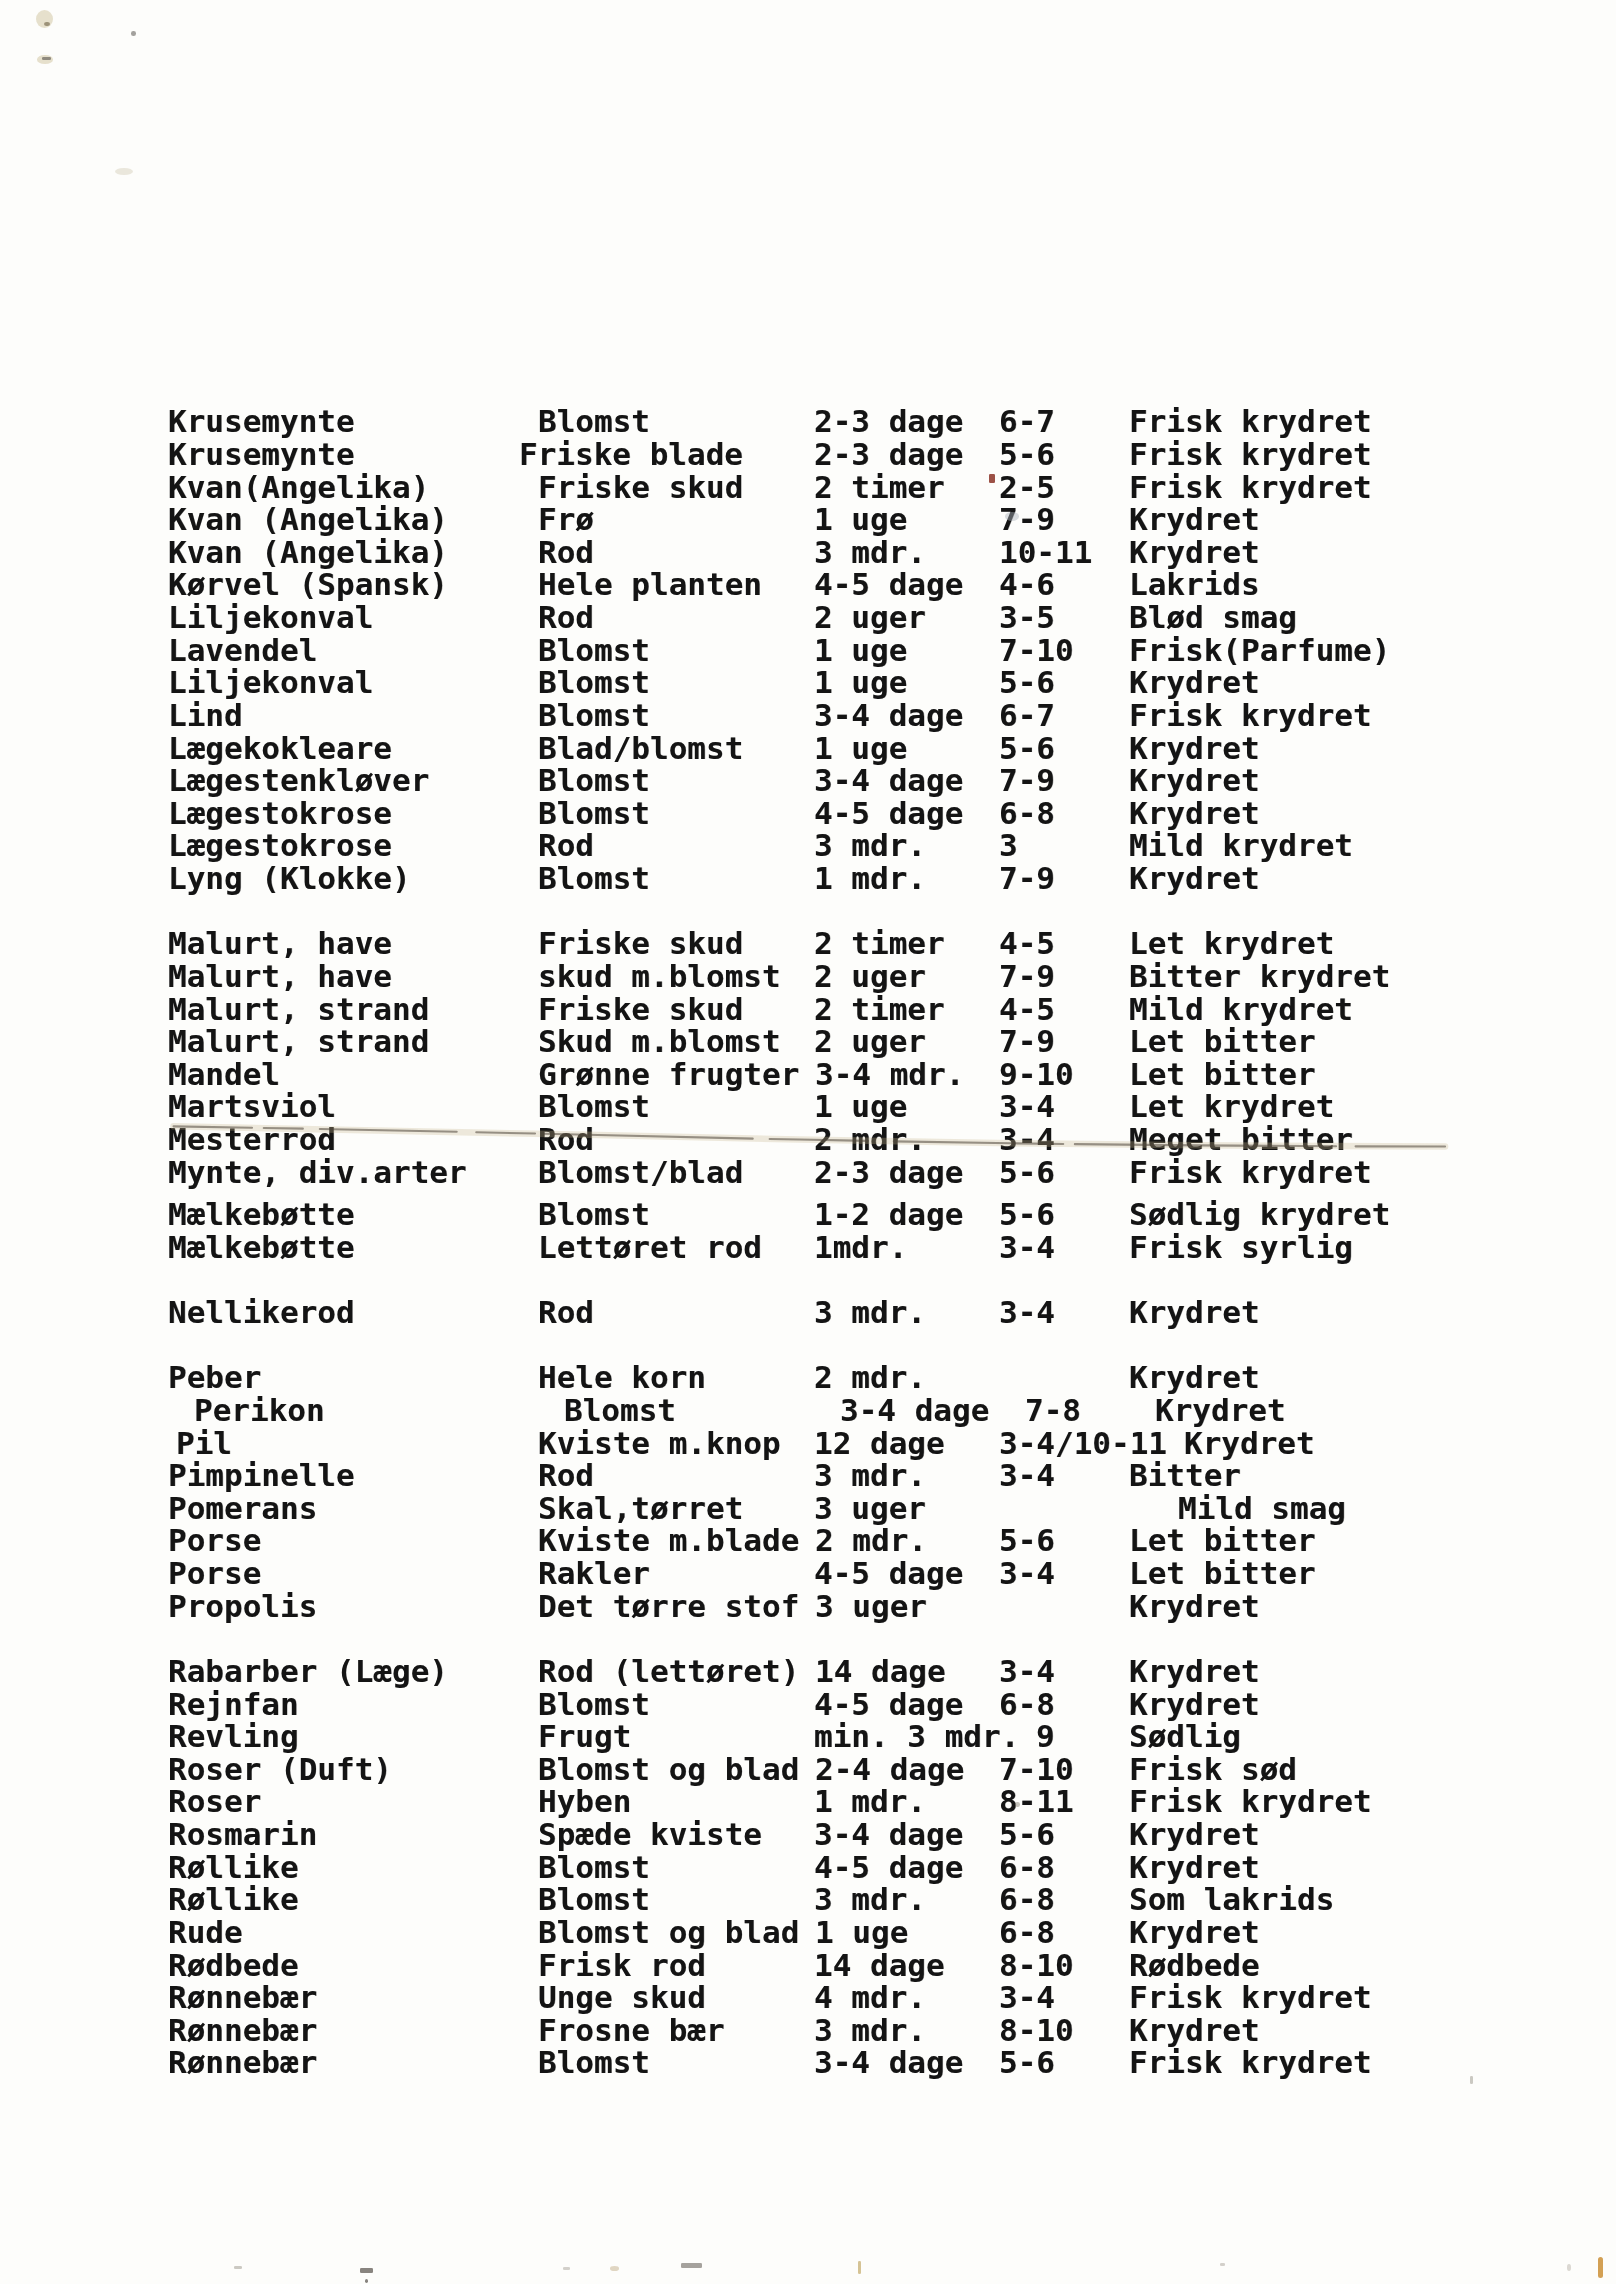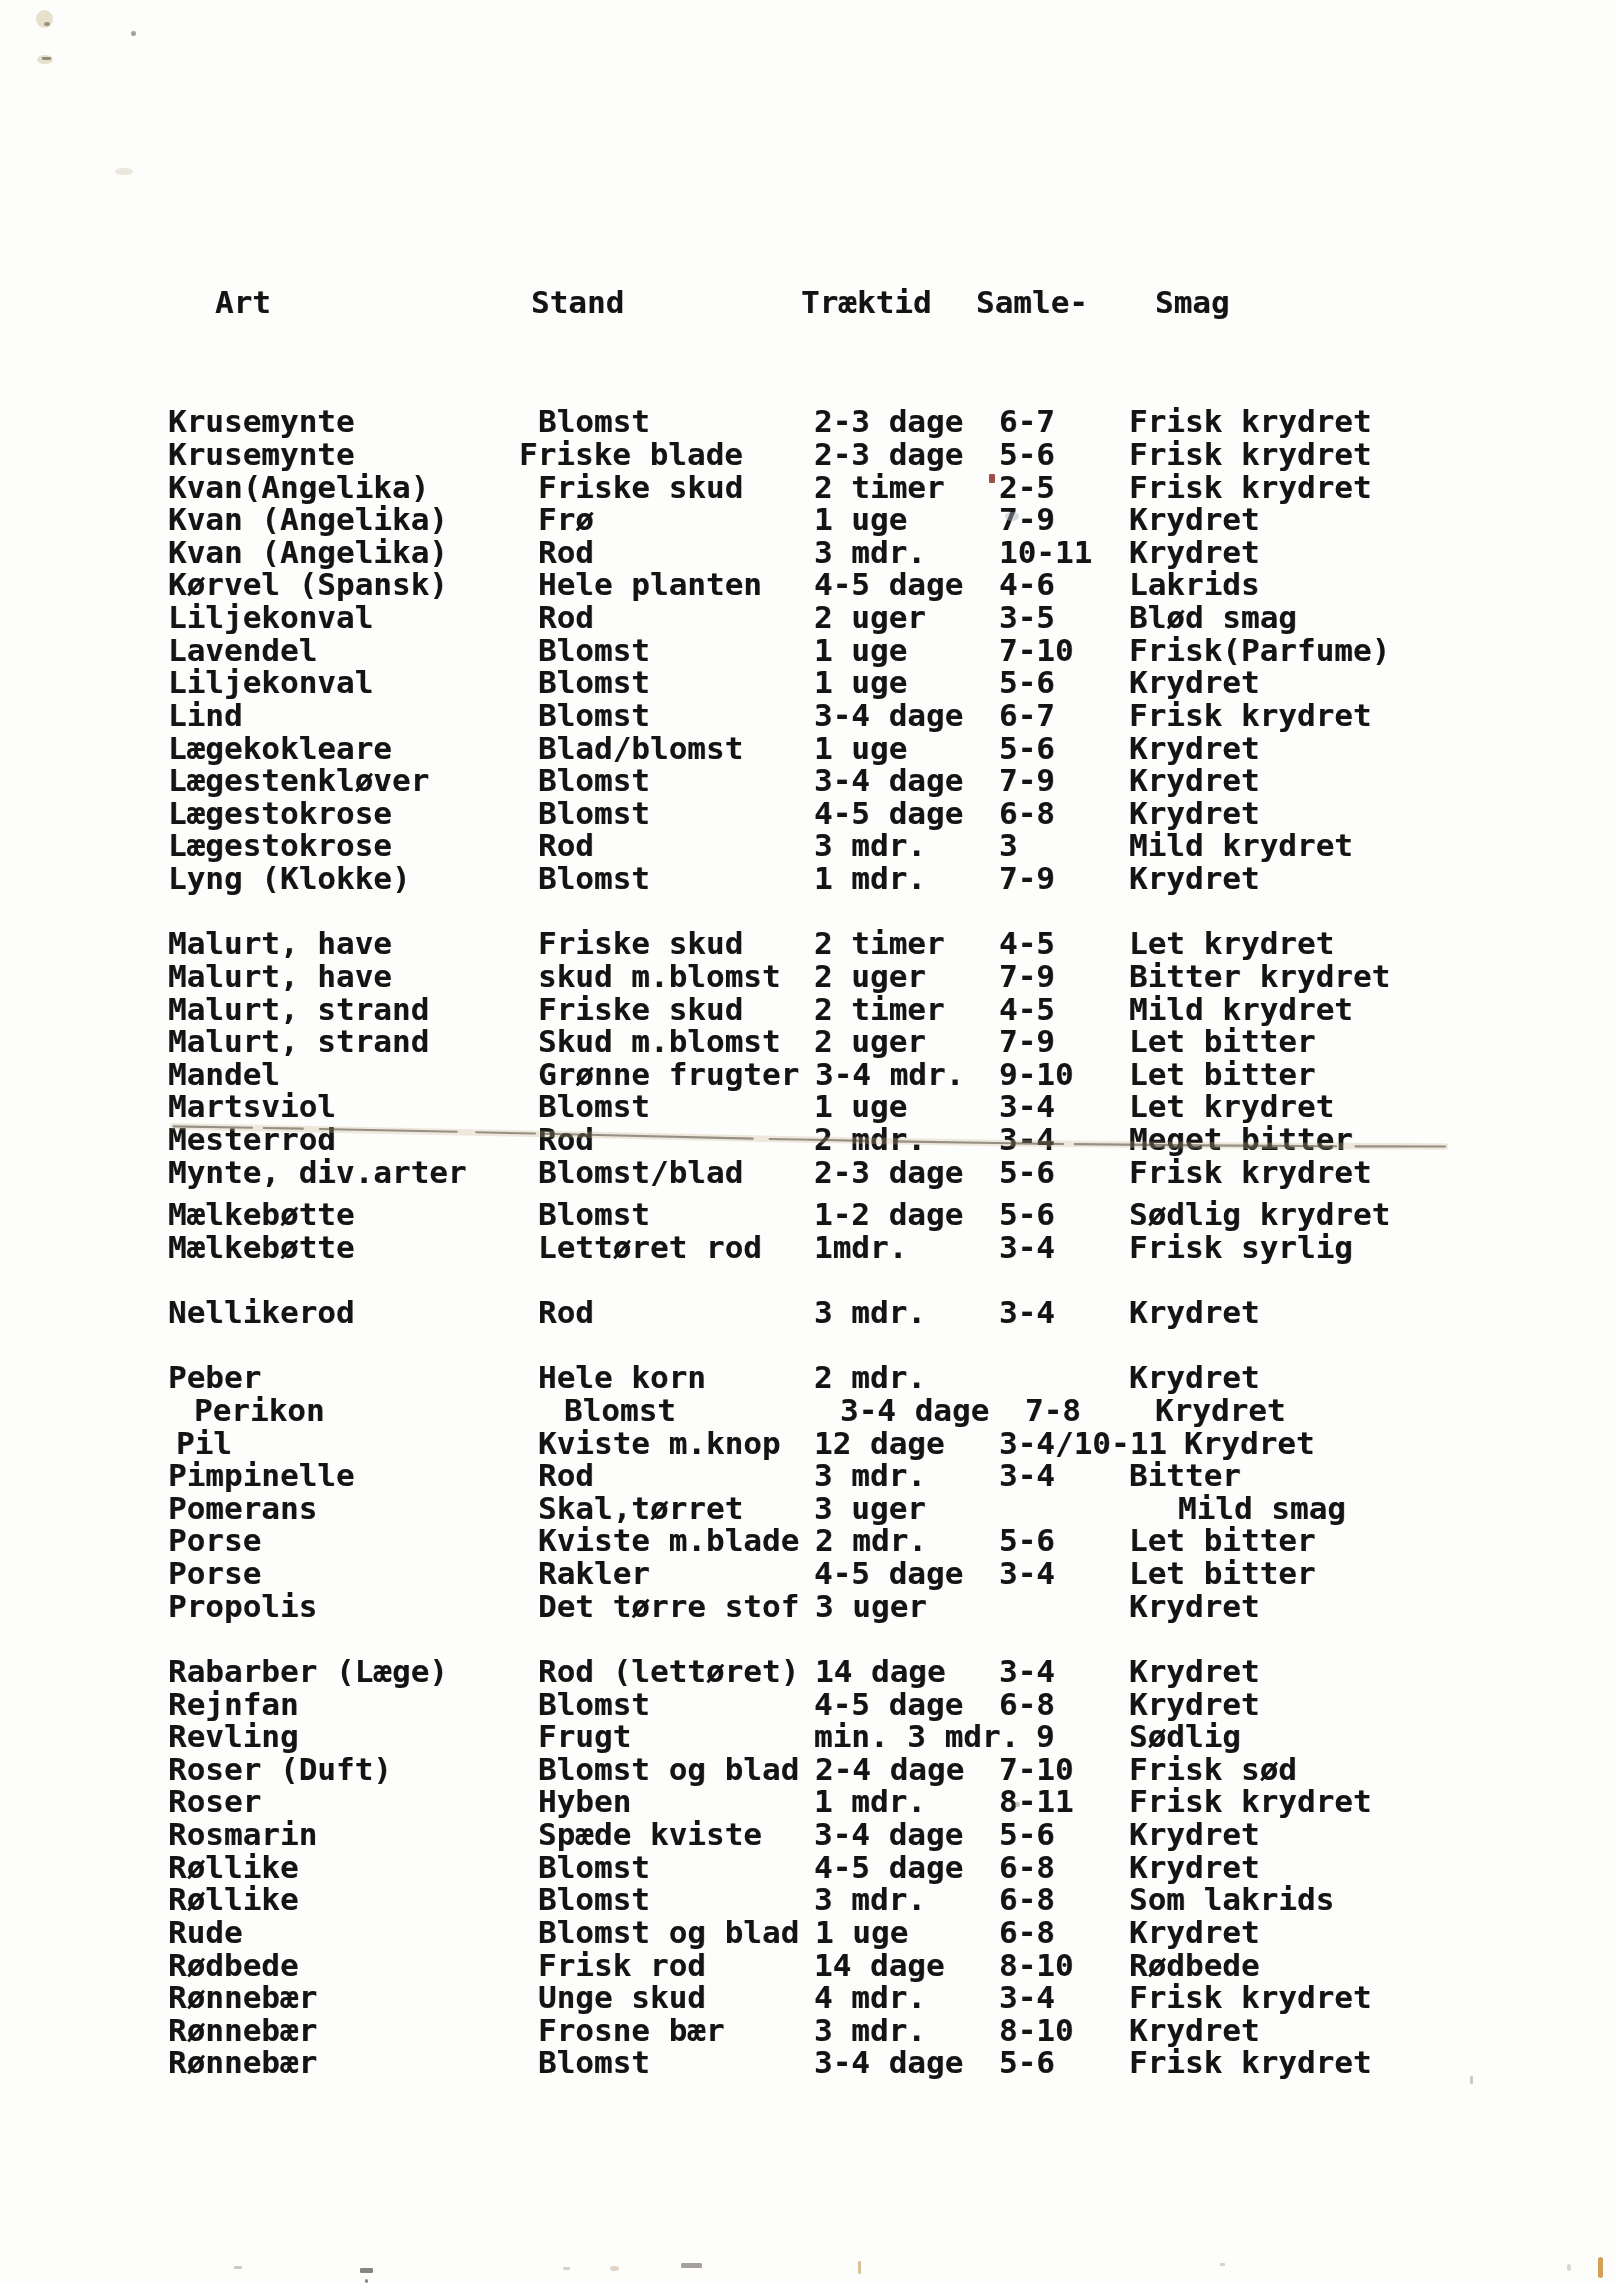--- a/index.html
+++ b/index.html
@@ -36,27 +36,20 @@
     pointer-events:none;
   }
 </style>
 </head>
 <body>
 
 <div class="page">
 
   <div class="doc">
 
-    <div class="hline" style="top:286px">
-      <span class="hcell" style="left:215px">Art</span>
-      <span class="hcell" style="left:531px">Stand</span>
-      <span class="hcell" style="left:801px">Træktid</span>
-      <span class="hcell" style="left:976px">Samle-</span>
-      <span class="hcell" style="left:1155px">Smag</span>
-    </div>
 
 
     <div id="rows-host">
         <div class="row" style="top: 405px;">
           <span class="cell" style="left: 168px;">Krusemynte</span>
           <span class="cell" style="left: 538px;">Blomst</span>
           <span class="cell" style="left: 814px;">2-3 dage</span>
           <span class="cell" style="left: 999px;">6-7</span>
           <span class="cell" style="left: 1129px;">Frisk krydret</span>
         </div>

